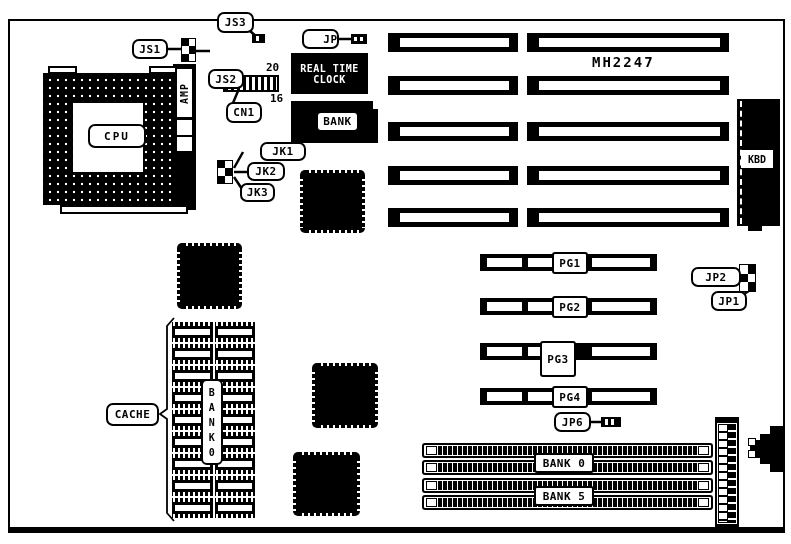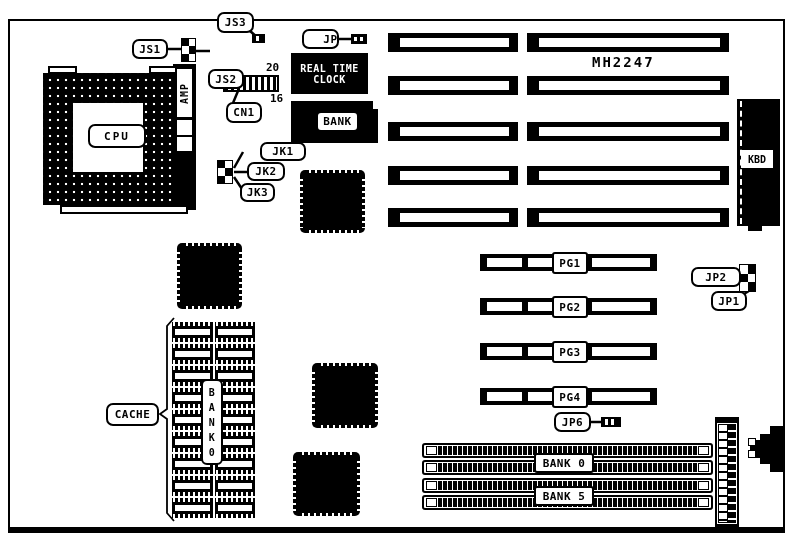--- a/index.html
+++ b/index.html
@@ -250,21 +250,21 @@
       <i class="s2"></i>
       <i class="s3"></i>
     </div>
   <div class="abs pg" style="top:388px;">
       <i class="s1"></i>
       <i class="s2"></i>
       <i class="s3"></i>
     </div>
   <div class="abs lbl sq" style="left:552px;top:252px;width:36px;height:22px;">PG1</div>
   <div class="abs lbl sq" style="left:552px;top:296px;width:36px;height:22px;">PG2</div>
-  <div class="abs lbl sq" style="left:552px;top:341px;width:36px;height:22px;">PG3</div>
+  <div class="abs lbl sq" style="left:540px;top:341px;width:36px;height:36px;">PG3</div>
   <div class="abs lbl sq" style="left:552px;top:386px;width:36px;height:22px;">PG4</div>
 
   <div class="abs lbl" style="left:691px;top:267px;width:50px;height:20px;">JP2</div>
   <div class="abs jblock" style="left:739px;top:264px;width:17px;height:28px;">
     <i></i>
       <i class="b"></i>
       <i class="b"></i>
       <i></i>
       <i></i>
       <i class="b"></i>

